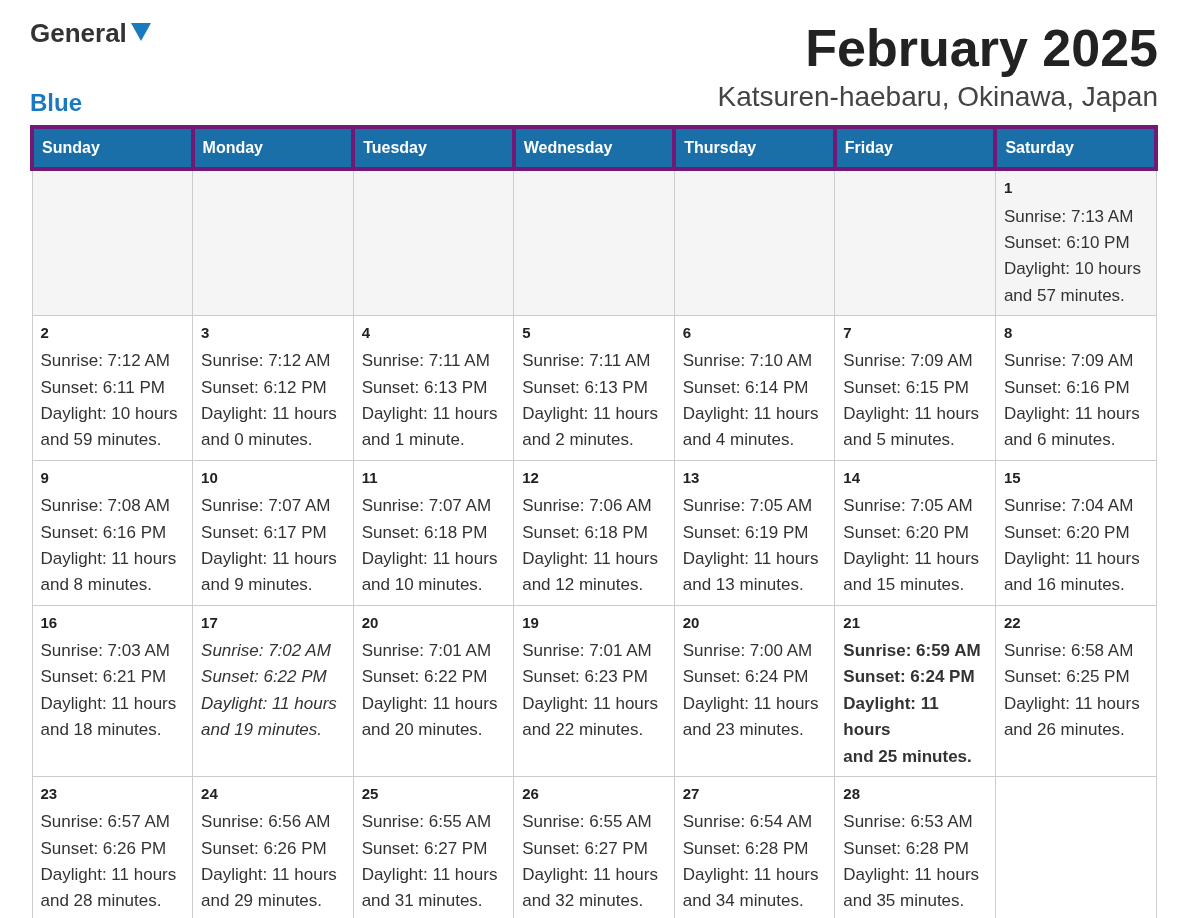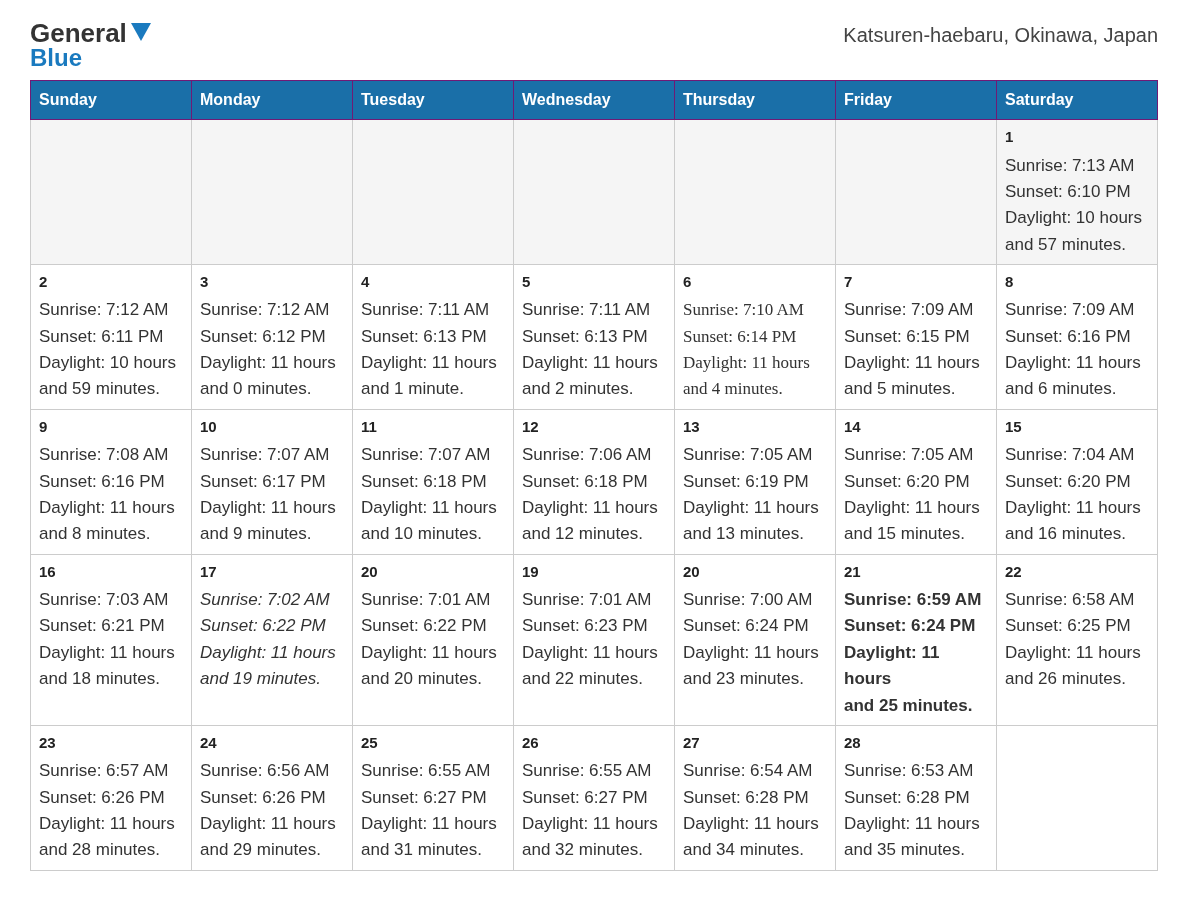--- a/index.html
+++ b/index.html
@@ -13,20 +13,21 @@
     .header {
       display: flex;
       justify-content: space-between;
       align-items: flex-start;
       margin-bottom: 10px;
     }
     .logo {
       display: flex;
       flex-direction: column;
       align-items: flex-start;
+      gap: 45px;
     }
     .logo-general {
       font-size: 26px;
       font-weight: bold;
       color: #333;
       line-height: 1;
     }
     .logo-blue {
       font-size: 24px;
       font-weight: bold;
@@ -47,37 +48,37 @@
     .title-block {
       text-align: right;
     }
     .month-title {
       font-size: 52px;
       font-weight: bold;
       color: #222;
       line-height: 1.1;
     }
     .location {
-      font-size: 20px;
+      font-size: 28px;
       color: #444;
       margin-top: 4px;
     }
     .calendar {
       width: 100%;
       border-collapse: collapse;
       margin-top: 10px;
     }
     .calendar th {
       background-color: #1a6fa8;
       color: #fff;
       font-size: 16px;
       font-weight: bold;
       padding: 10px 8px;
       text-align: left;
-      border: 1px solid #701a75;
+      border: 4px solid #701a75;
     }
     .calendar td {
       vertical-align: top;
       border: 1px solid #ccc;
       padding: 6px 8px;
       width: calc(100% / 7);
       min-height: 110px;
       font-size: 13px;
       color: #222;
       line-height: 1.5;
@@ -102,20 +103,21 @@
 
 <div class="header">
   <div class="logo">
     <div style="display:flex; align-items:center;">
       <span class="logo-general">General</span>
       <div class="logo-triangle"></div>
     </div>
     <span class="logo-blue">Blue</span>
   </div>
   <div class="title-block">
+    <div class="month-title">February 2025</div>
     <div class="location">Katsuren-haebaru, Okinawa, Japan</div>
   </div>
 </div>
 
 <table class="calendar">
   <thead>
     <tr>
     <th>Sunday</th>
         <th>Monday</th>
         <th>Tuesday</th>
@@ -148,21 +150,21 @@
 Daylight: 11 hours
 and 0 minutes.</span></td>
         <td><span class="day-number">4</span><span class="day-info" style="white-space: pre-line;">Sunrise: 7:11 AM
 Sunset: 6:13 PM
 Daylight: 11 hours
 and 1 minute.</span></td>
         <td><span class="day-number">5</span><span class="day-info" style="white-space: pre-line;">Sunrise: 7:11 AM
 Sunset: 6:13 PM
 Daylight: 11 hours
 and 2 minutes.</span></td>
-        <td><span class="day-number">6</span><span class="day-info" style="white-space: pre-line; font-family: Liberation Serif, serif;">Sunrise: 7:10 AM
+        <td><span class="day-number">6</span><span class="day-info" style="white-space: pre-line;">Sunrise: 7:10 AM
 Sunset: 6:14 PM
 Daylight: 11 hours
 and 4 minutes.</span></td>
         <td><span class="day-number">7</span><span class="day-info" style="white-space: pre-line;">Sunrise: 7:09 AM
 Sunset: 6:15 PM
 Daylight: 11 hours
 and 5 minutes.</span></td>
         <td><span class="day-number">8</span><span class="day-info" style="white-space: pre-line;">Sunrise: 7:09 AM
 Sunset: 6:16 PM
 Daylight: 11 hours

